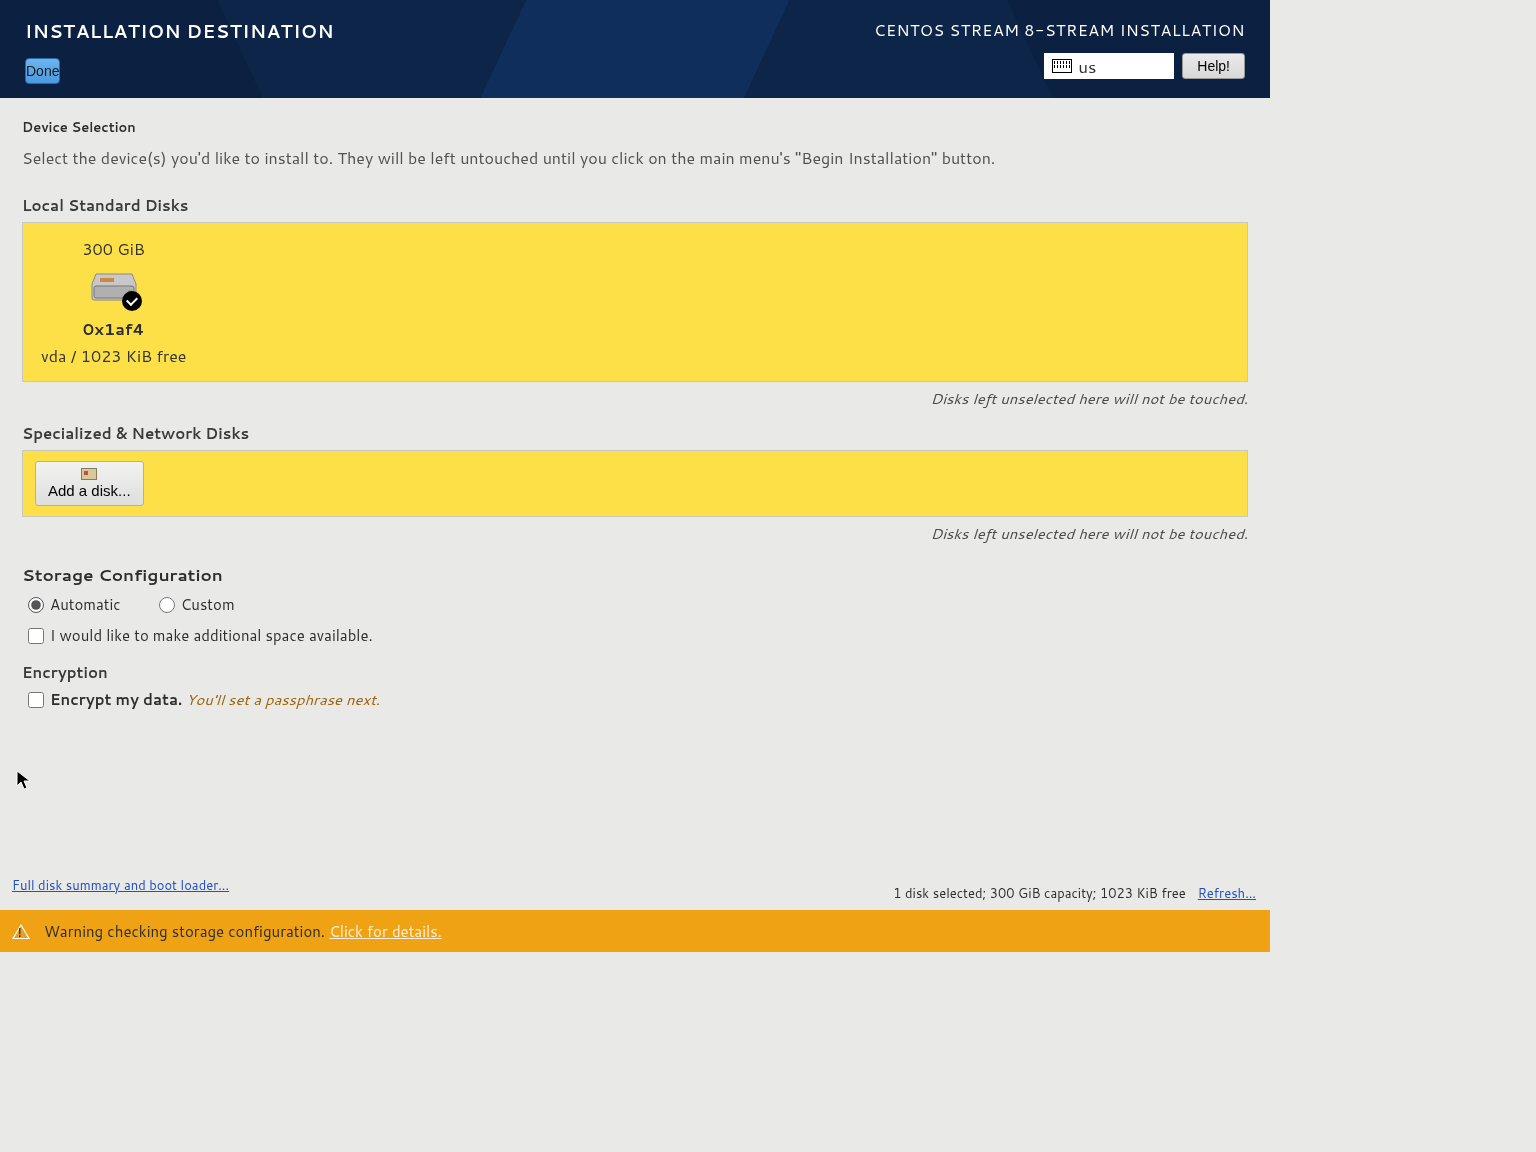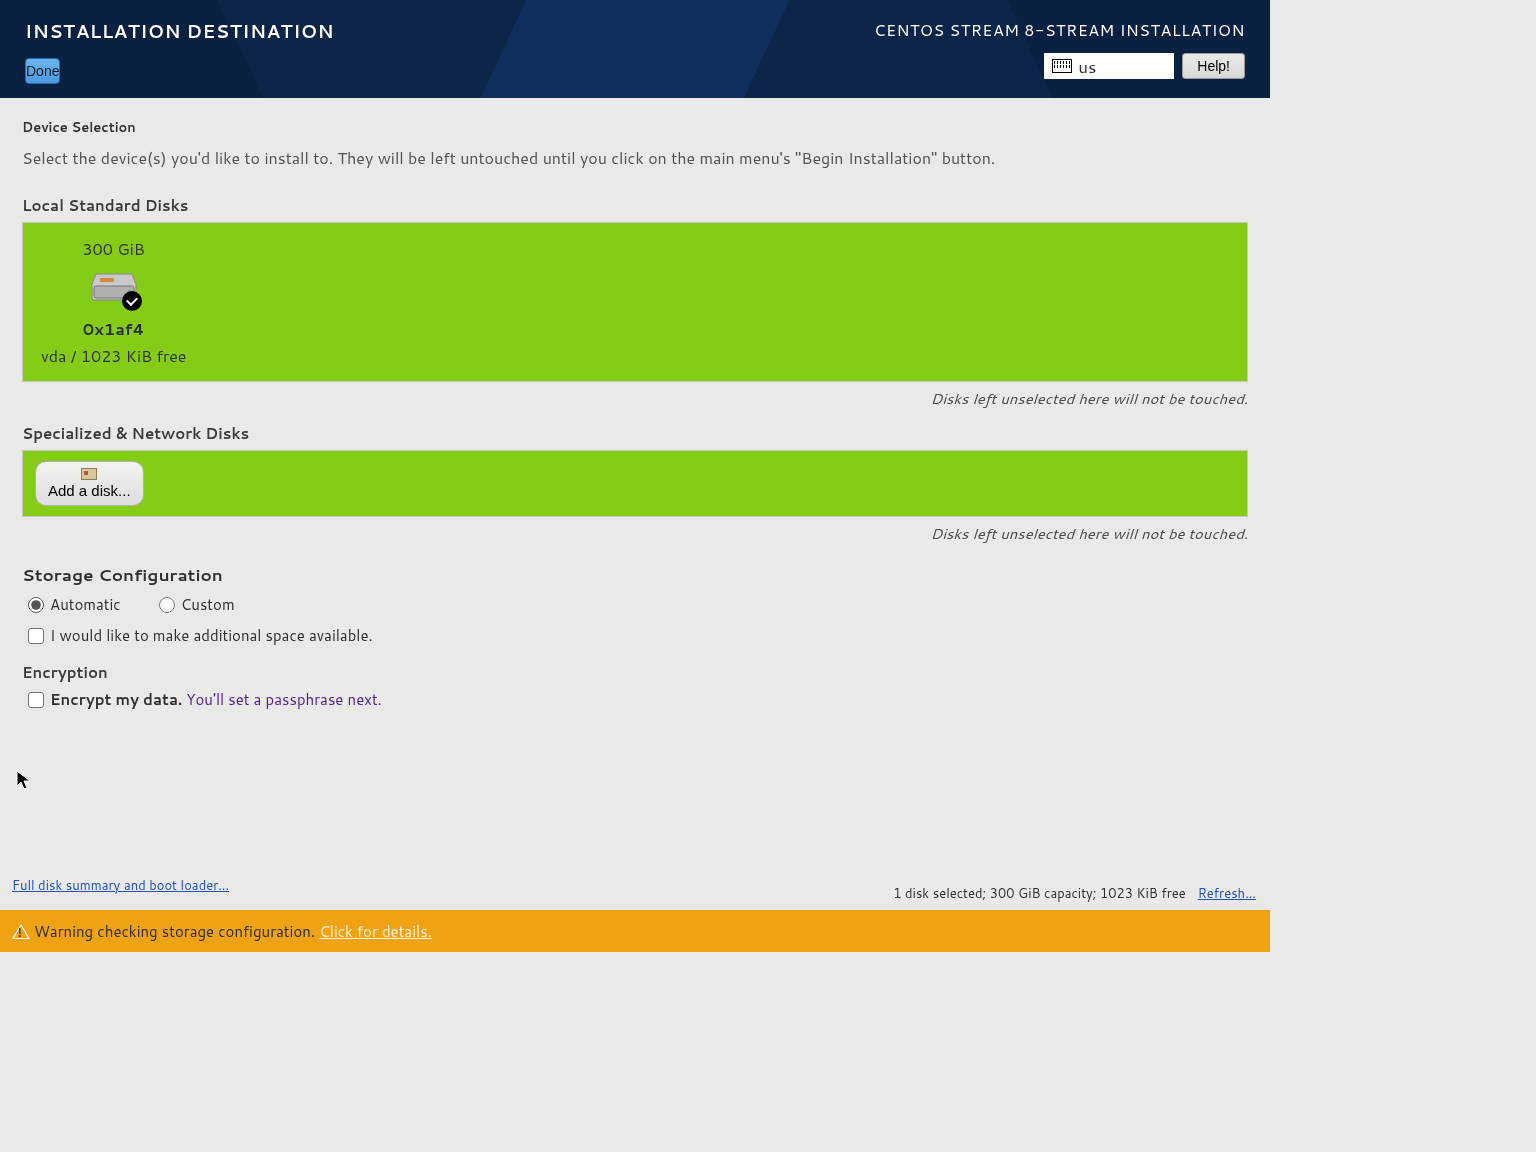--- a/index.html
+++ b/index.html
@@ -66,74 +66,74 @@
   padding: 4px 14px;
   font-size: 14px;
   cursor: pointer;
 }
 .content { padding: 16px 22px 0 22px; }
 .section-title { font-weight: bold; font-size: 13px; margin-top: 4px; }
 .section-subtitle { color: #515151; font-size: 16px; margin-top: 10px; }
 .subheading { font-weight: bold; font-size: 15px; color: #3a3a3a; margin-top: 26px; }
 .disk-box {
   border: 1px solid #c7c7c5;
-  background: #84cc16;
+  background: #fde047;
   margin-top: 6px;
   padding: 10px 12px;
   min-height: 60px;
 }
 .disk-item { display: inline-flex; flex-direction: column; align-items: center; cursor: pointer; padding: 4px 6px; }
 .disk-size { font-size: 16px; color: #333; }
 .disk-icon-wrap { position: relative; margin: 8px 0 4px 0; }
 .hdd-svg { width: 48px; height: 36px; }
 .check-badge { position: absolute; right: -4px; bottom: -2px; width: 20px; height: 20px; background: #000; border-radius: 50%; display: flex; align-items: center; justify-content: center; }
 .check-badge::after { content: ""; width: 8px; height: 5px; border-left: 2.5px solid #fff; border-bottom: 2.5px solid #fff; transform: rotate(-45deg) translate(1px,-1px); }
 .disk-model { font-weight: bold; font-size: 16px; margin-top: 4px; }
 .disk-info { font-size: 16px; color: #333; margin-top: 4px; }
 .hint-right { text-align: right; font-style: italic; color: #4a4a4a; margin-top: 6px; font-size: 15px; }
 .add-disk-btn {
   background: linear-gradient(to bottom, #f2f2f0, #dedede);
   border: 1px solid #b0b0b0;
-  border-radius: 11px;
+  border-radius: 3px;
   padding: 6px 12px 6px 12px;
   font-size: 15px;
   cursor: pointer;
   display: inline-flex;
   flex-direction: column;
   align-items: center;
   gap: 2px;
 }
 .add-disk-icon { width: 16px; height: 12px; border: 1px solid #8a7a5a; background: #d8c89a; display: inline-block; position: relative; }
 .add-disk-icon::after { content: ""; position: absolute; left: 2px; top: 2px; width: 4px; height: 4px; background: #c0504a; }
 .radio-row { display: flex; gap: 38px; margin-top: 8px; padding-left: 6px; }
 .radio-group, .checkbox-group { display: flex; align-items: center; gap: 6px; font-size: 15px; }
 input[type=radio], input[type=checkbox] { width: 16px; height: 16px; accent-color: #555; }
 .checkbox-group { margin-top: 10px; padding-left: 6px; }
-.encrypt-hint { color: #4c1d95; }
+.encrypt-hint { color: #a16207; font-style: italic; }
 .bottom-bar {
   position: absolute;
   bottom: 42px;
   left: 0;
   width: 100%;
   display: flex;
   justify-content: space-between;
   padding: 0 14px 8px 12px;
   font-size: 13px;
 }
 .link { color: #2250c4; text-decoration: underline; cursor: pointer; }
 .bottom-right { display: flex; gap: 12px; align-items: center; margin-top: 8px; }
 .warning-bar {
   position: absolute;
   bottom: 0; left: 0; width: 100%;
   background: #f0a215;
   height: 42px;
   display: flex;
   align-items: center;
   padding: 0 12px;
-  gap: 4px;
+  gap: 14px;
   font-size: 15px;
 }
 .warn-icon { width: 0; height: 0; border-left: 9px solid transparent; border-right: 9px solid transparent; border-bottom: 15px solid #fff; position: relative; }
 .warn-icon::before { content: ""; position: absolute; left: -7px; top: 2px; width: 0; height: 0; border-left: 7px solid transparent; border-right: 7px solid transparent; border-bottom: 12px solid #e9a020; }
 .warn-icon::after { content: "!"; position: absolute; left: -3px; top: 1px; font-size: 11px; font-weight: bold; color: #333; }
 .warn-link { color: #fff0d8; text-decoration: underline; cursor: pointer; }
 .cursor-arrow { position: absolute; left: 16px; top: 770px; width: 16px; height: 22px; z-index: 5; }
 </style>
 </head>
 <body>

